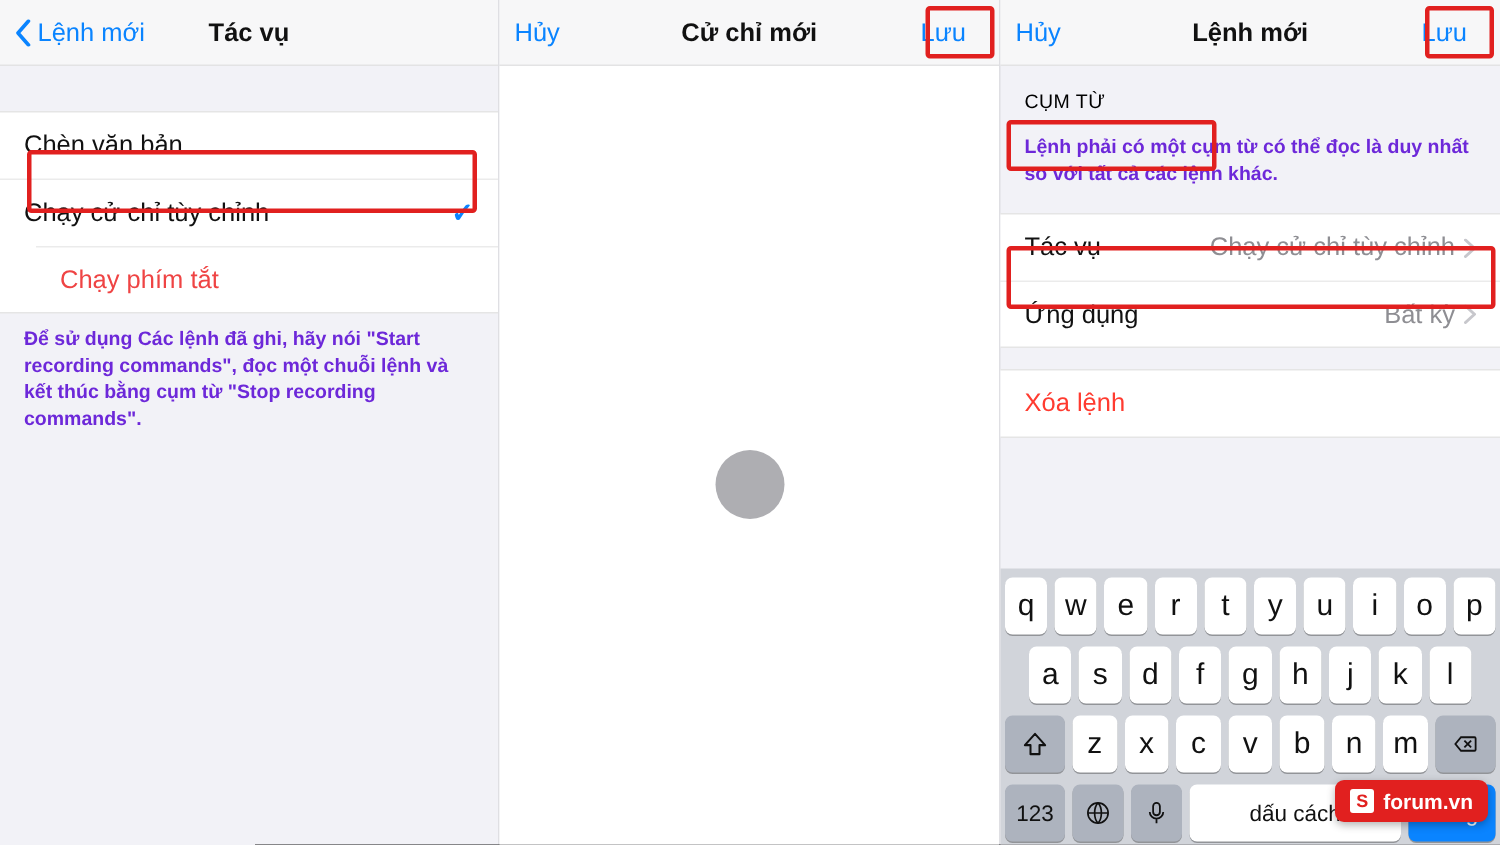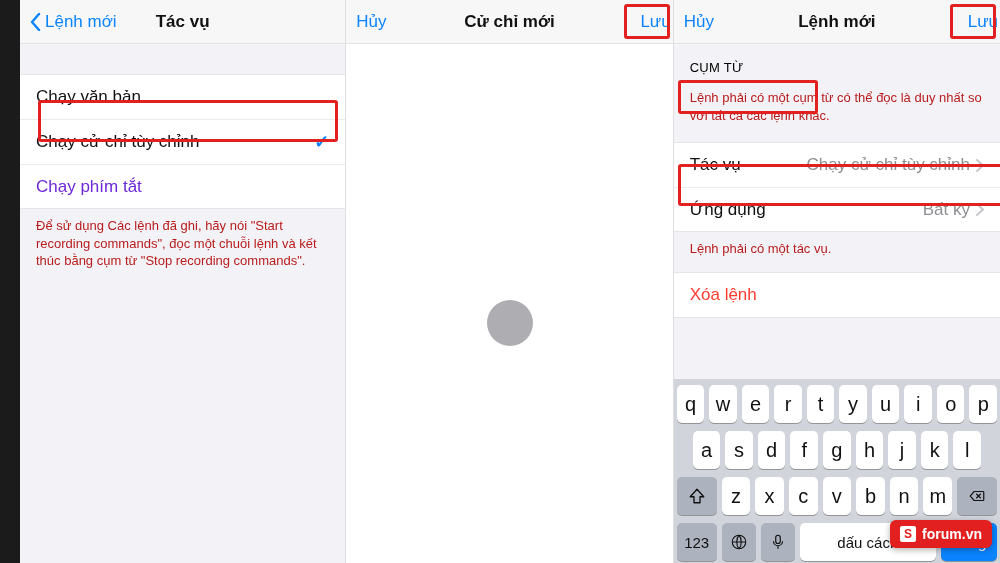--- a/index.html
+++ b/index.html
@@ -1,62 +1,62 @@
 <!DOCTYPE html>
 <html><head>
 <meta charset="utf-8">
 <style>
   * { box-sizing: border-box; margin: 0; padding: 0; font-family: -apple-system, "Helvetica Neue", Arial, sans-serif; -webkit-font-smoothing: antialiased; }
   body { width: 1000px; height: 563px; background: #1b1b1b; overflow: hidden; }
-  .stage { width: 1000px; height: 533px; display: flex; padding-left: 20px; }
+  .stage { width: 1000px; height: 533px; display: flex; }
 
   .phone {
     height: 563px; background: #f2f2f7; position: relative;
     border-left: 1px solid rgba(0,0,0,0.08);
   }
   .phone:first-child { border-left: none; }
   .w1 { width: 332px; }
   .w2 { width: 334px; }
   .w3 { width: 334px; }
 
   .navbar {
     height: 44px; display: flex; align-items: center; justify-content: center;
     position: relative; background: #f7f7f8; border-bottom: 1px solid rgba(0,0,0,0.08);
   }
   .nav-left, .nav-right {
     position: absolute; top: 0; bottom: 0; display: flex; align-items: center;
     font-size: 17px; color: #0a84ff;
   }
   .nav-left { left: 10px; }
-  .nav-right { right: 2px; }
+  .nav-right { right: 22px; }
   .nav-title { font-size: 17px; font-weight: 600; color: #111; }
   .chev-back {
     width: 11px; height: 18px; margin-right: 4px;
   }
   .chev-back svg { display: block; }
 
   .section-gap { height: 30px; }
 
   .list {
     background: #fff; border-top: 1px solid rgba(0,0,0,0.1); border-bottom: 1px solid rgba(0,0,0,0.1);
   }
   .row {
     min-height: 44px; padding: 11px 16px; display: flex; align-items: center;
     font-size: 17px; color: #111; border-top: 1px solid rgba(0,0,0,0.08);
   }
   .row:first-child { border-top: none; }
-  .row.dim { color: #6d28d9; }
+  .row.dim { color: #ef4444; margin-left: 24px; }
   .row .spacer { flex: 1; }
   .row .value { color: #8e8e93; font-size: 17px; margin-right: 6px; }
   .row .chev-right { width: 8px; height: 13px; }
   .row .chev-right svg { display: block; }
   .check { color: #0a84ff; font-size: 18px; font-weight: 700; }
 
   .footer-note {
-    padding: 8px 16px 0 16px; font-size: 13px; color: #b91c1c; line-height: 1.35;
+    padding: 8px 16px 0 16px; font-size: 13px; color: #6d28d9; line-height: 1.35; font-weight: bold;
   }
   .header-note {
     padding: 16px 16px 6px 16px; font-size: 13px; color: #000000; letter-spacing: 0.3px;
   }
 
   .input-row { padding: 0 16px; height: 44px; display: flex; align-items: center; background: #fff; }
   .caret {
     display: inline-block; width: 2px; height: 20px; background: #0a84ff; vertical-align: middle;
     margin: 0 1px;
   }
@@ -117,21 +117,21 @@
         </span>
         <span>Lệnh mới</span>
       </div>
       <div class="nav-title">Tác vụ</div>
     </div>
 
     <div class="section-gap"></div>
 
     <div class="list">
       <div class="row">
-        <span>Chạy văn bản</span>
+        <span>Chèn văn bản</span>
       </div>
       <div class="row">
         <span>Chạy cử chỉ tùy chỉnh</span>
         <span class="spacer"></span>
         <span class="check">✓</span>
       </div>
       <div class="row dim">
         <span>Chạy phím tắt</span>
       </div>
     </div>
@@ -188,21 +188,20 @@
         <span>Ứng dụng</span>
         <span class="spacer"></span>
         <span class="value">Bất kỳ</span>
         <span class="chev-right">
             <svg viewBox="0 0 8 13">
               <path d="M1 1 L7 6.5 L1 12" stroke="#c7c7cc" stroke-width="2" fill="none" stroke-linecap="round" stroke-linejoin="round"></path>
             </svg>
           </span>
       </div>
     </div>
-    <div class="footer-note">Lệnh phải có một tác vụ.</div>
 
     <div style="height:14px;"></div>
 
     <div class="list">
       <div class="row destructive">
         <span>Xóa lệnh</span>
       </div>
     </div>
 
     <div class="keyboard">

